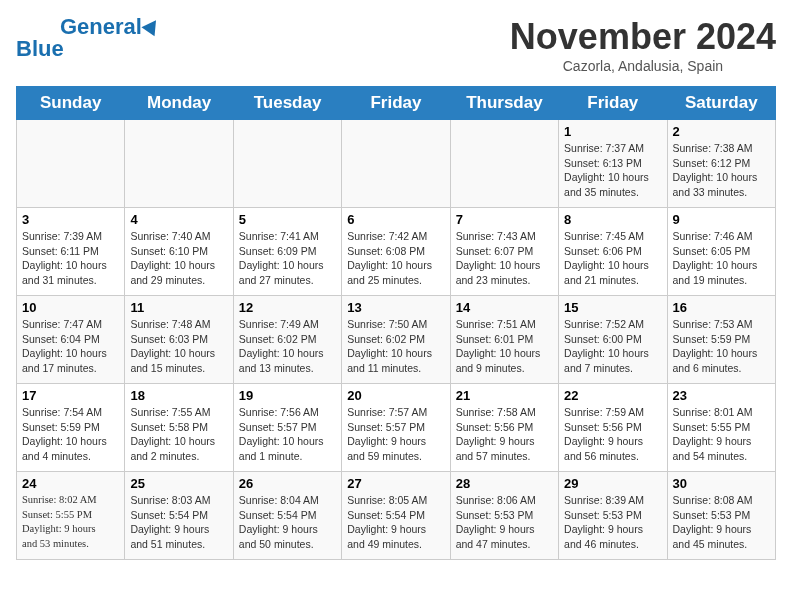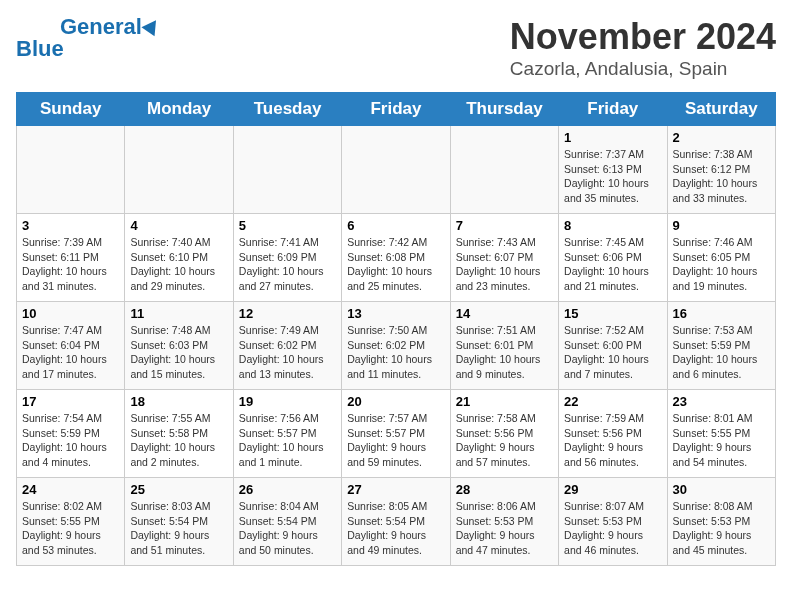--- a/index.html
+++ b/index.html
@@ -38,30 +38,30 @@
       transform: rotate(35deg);
       margin-left: 2px;
       margin-top: -2px;
     }
     .logo-row {
       display: flex;
       align-items: center;
       margin-left: 44px;
     }
     .title-block {
-      text-align: left;
+      text-align: center;
       margin-left: 28px;
     }
     .month-title {
       font-size: 36px;
       font-weight: bold;
       color: #333;
     }
     .location {
-      font-size: 19px;
+      font-size: 14px;
       color: #555;
     }
     table {
       width: 100%;
       border-collapse: collapse;
       font-size: 11px;
     }
     thead tr {
       background: #2a7fc1;
       color: #fff;
@@ -305,21 +305,21 @@
           <div class="day-num">23</div>
           <div class="day-info" style="white-space: pre-line;">Sunrise: 8:01 AM
 Sunset: 5:55 PM
 Daylight: 9 hours
 and 54 minutes.</div>
         </td>
       </tr>
       <tr>
         <td>
           <div class="day-num">24</div>
-          <div class="day-info" style="white-space: pre-line;">Sunrise: 8:02 AM
+          <div class="day-info" style="white-space: pre-line; font-family: Liberation Serif, serif;">Sunrise: 8:02 AM
 Sunset: 5:55 PM
 Daylight: 9 hours
 and 53 minutes.</div>
         </td>
         <td>
           <div class="day-num">25</div>
           <div class="day-info" style="white-space: pre-line;">Sunrise: 8:03 AM
 Sunset: 5:54 PM
 Daylight: 9 hours
 and 51 minutes.</div>
@@ -340,21 +340,21 @@
         </td>
         <td>
           <div class="day-num">28</div>
           <div class="day-info" style="white-space: pre-line;">Sunrise: 8:06 AM
 Sunset: 5:53 PM
 Daylight: 9 hours
 and 47 minutes.</div>
         </td>
         <td>
           <div class="day-num">29</div>
-          <div class="day-info" style="white-space: pre-line;">Sunrise: 8:07 AM
+          <div class="day-info" style="white-space: pre-line;">Sunrise: 8:39 AM
 Sunset: 5:53 PM
 Daylight: 9 hours
 and 46 minutes.</div>
         </td>
         <td>
           <div class="day-num">30</div>
           <div class="day-info" style="white-space: pre-line;">Sunrise: 8:08 AM
 Sunset: 5:53 PM
 Daylight: 9 hours
 and 45 minutes.</div>

